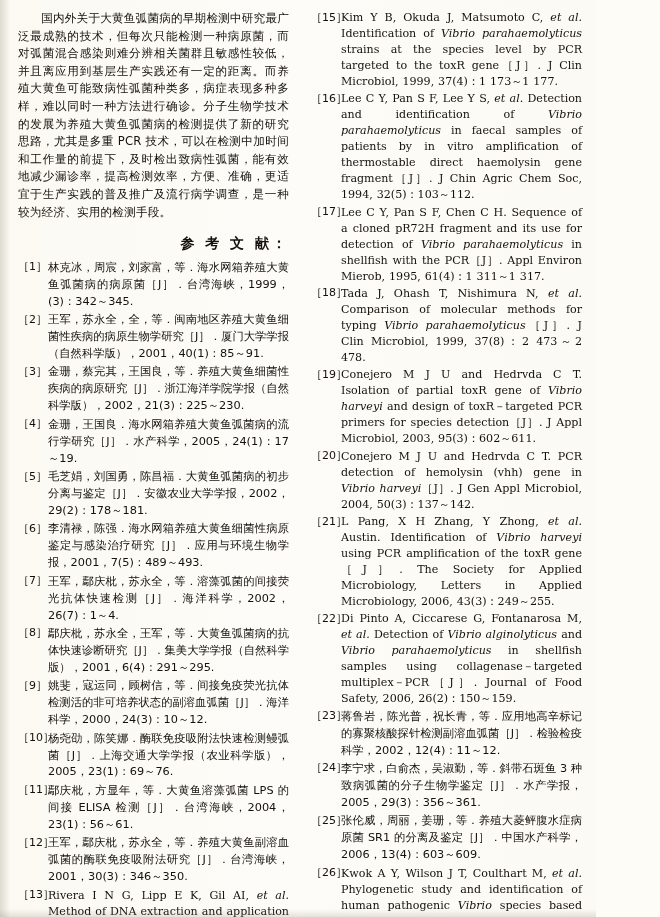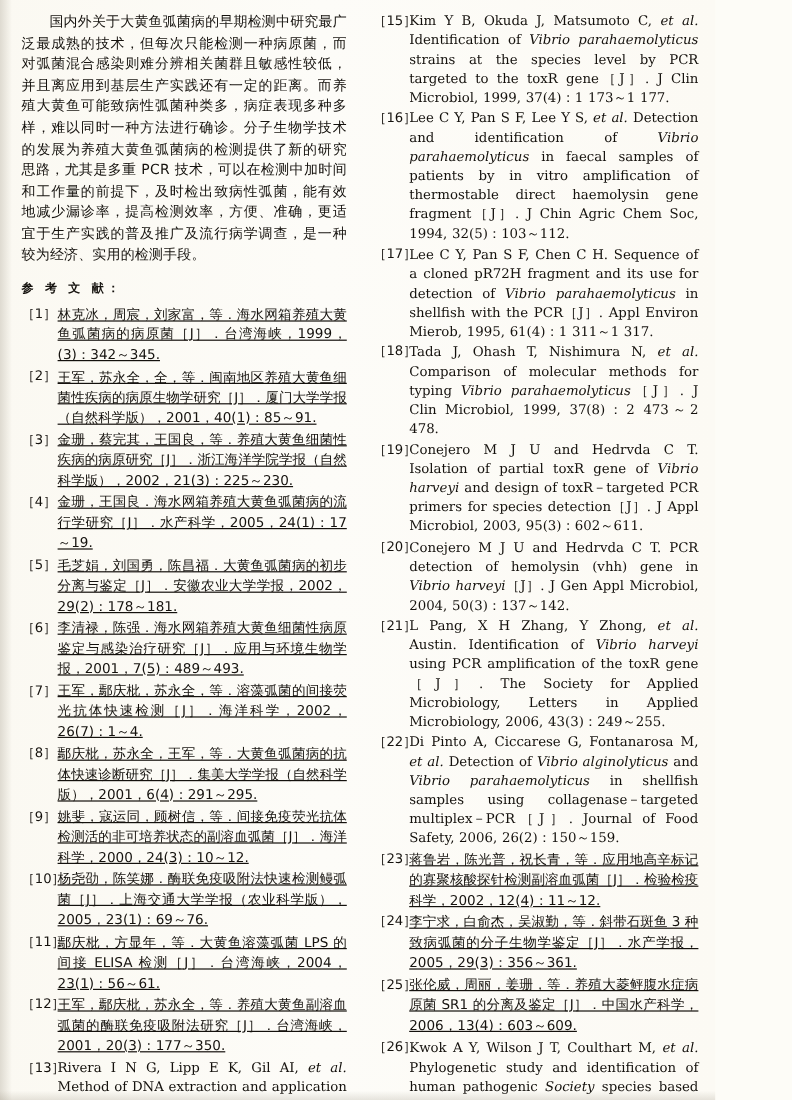--- a/index.html
+++ b/index.html
@@ -39,22 +39,22 @@
   p.body-par {
     margin: 0;
     text-indent: 2em;
     letter-spacing: 0.2px;
     font-family: "DejaVu Sans", "Liberation Sans", sans-serif;
     font-size: 11.6px;
     line-height: 1.52;
     text-align: justify;
   }
   .refs-title {
-    text-align: left;
-    font-size: 10px;
+    text-align: right;
+    font-size: 14px;
     font-weight: bold;
     margin: 13px 0 7px 0;
     letter-spacing: 3px;
     font-family: "DejaVu Sans", "Liberation Sans", sans-serif;
   }
   ul.reflist {
     list-style: none;
     margin: 0;
     padding: 0;
   }
@@ -74,21 +74,20 @@
   .reftext {
     flex: 1 1 auto;
     text-align: justify;
     font-size: 11.1px;
     line-height: 1.45;
   }
   .reftext.cn {
     font-family: "DejaVu Sans", "Liberation Sans", sans-serif;
     font-size: 11.3px;
     line-height: 1.5;
-    text-decoration: underline;
   }
   .reftext.en {
     font-family: "DejaVu Serif", "Liberation Serif", serif;
     font-size: 11.1px;
     line-height: 1.44;
     word-spacing: 0.4px;
   }
   .reftext em { }
   .footer-note {
     margin-top: 14px;
@@ -164,21 +163,21 @@
           <li>
             <span class="refnum">［10］</span>
             <span class="reftext cn">杨尧劭，陈笑娜．酶联免疫吸附法快速检测鳗弧菌［J］．上海交通大学学报（农业科学版），2005，23(1)：69～76.</span>
           </li>
           <li>
             <span class="refnum">［11］</span>
             <span class="reftext cn">鄢庆枇，方显年，等．大黄鱼溶藻弧菌 LPS 的间接 ELISA 检测［J］．台湾海峡，2004，23(1)：56～61.</span>
           </li>
           <li>
             <span class="refnum">［12］</span>
-            <span class="reftext cn">王军，鄢庆枇，苏永全，等．养殖大黄鱼副溶血弧菌的酶联免疫吸附法研究［J］．台湾海峡，2001，20(3)：177～350.</span>
+            <span class="reftext cn">王军，鄢庆枇，苏永全，等．养殖大黄鱼副溶血弧菌的酶联免疫吸附法研究［J］．台湾海峡，2001，30(3)：346～350.</span>
           </li>
           <li>
             <span class="refnum">［13］</span>
             <span class="reftext en">Rivera I N G, Lipp E K, Gil AI, <em>et al.</em> Method of DNA extraction and application of multiplex polymerase chain reaction to detect toxigenic <em>Vibrio cholerae</em> O1 and O139 from aquatic ecosystems［J］. Environ Microbiol, 2003, 5(7)：599～606.</span>
           </li>
         </ul>
     </div>
 
     <div class="col right">
       <ul class="reflist" id="reflist-right">
@@ -221,19 +220,19 @@
           <li>
             <span class="refnum">［24］</span>
             <span class="reftext cn">李宁求，白俞杰，吴淑勤，等．斜带石斑鱼 3 种致病弧菌的分子生物学鉴定［J］．水产学报，2005，29(3)：356～361.</span>
           </li>
           <li>
             <span class="refnum">［25］</span>
             <span class="reftext cn">张伦威，周丽，姜珊，等．养殖大菱鲆腹水症病原菌 SR1 的分离及鉴定［J］．中国水产科学，2006，13(4)：603～609.</span>
           </li>
           <li>
             <span class="refnum">［26］</span>
-            <span class="reftext en">Kwok A Y, Wilson J T, Coulthart M, <em>et al.</em> Phylogenetic study and identification of human pathogenic <em>Society</em> species based on partial Hsp60 gene sequences［J］. Can J Microbiol, 2002, 48(10)：903～910.</span>
+            <span class="reftext en">Kwok A Y, Wilson J T, Coulthart M, <em>et al.</em> Phylogenetic study and identification of human pathogenic <em>Vibrio</em> species based on partial Hsp60 gene sequences［J］. Can J Microbiol, 2002, 48(10)：903～910.</span>
           </li>
         </ul>
       <div class="footer-note">（责任编辑　杨春艳）</div>
     </div>
   </div>
 </div>
 
 </body></html>

